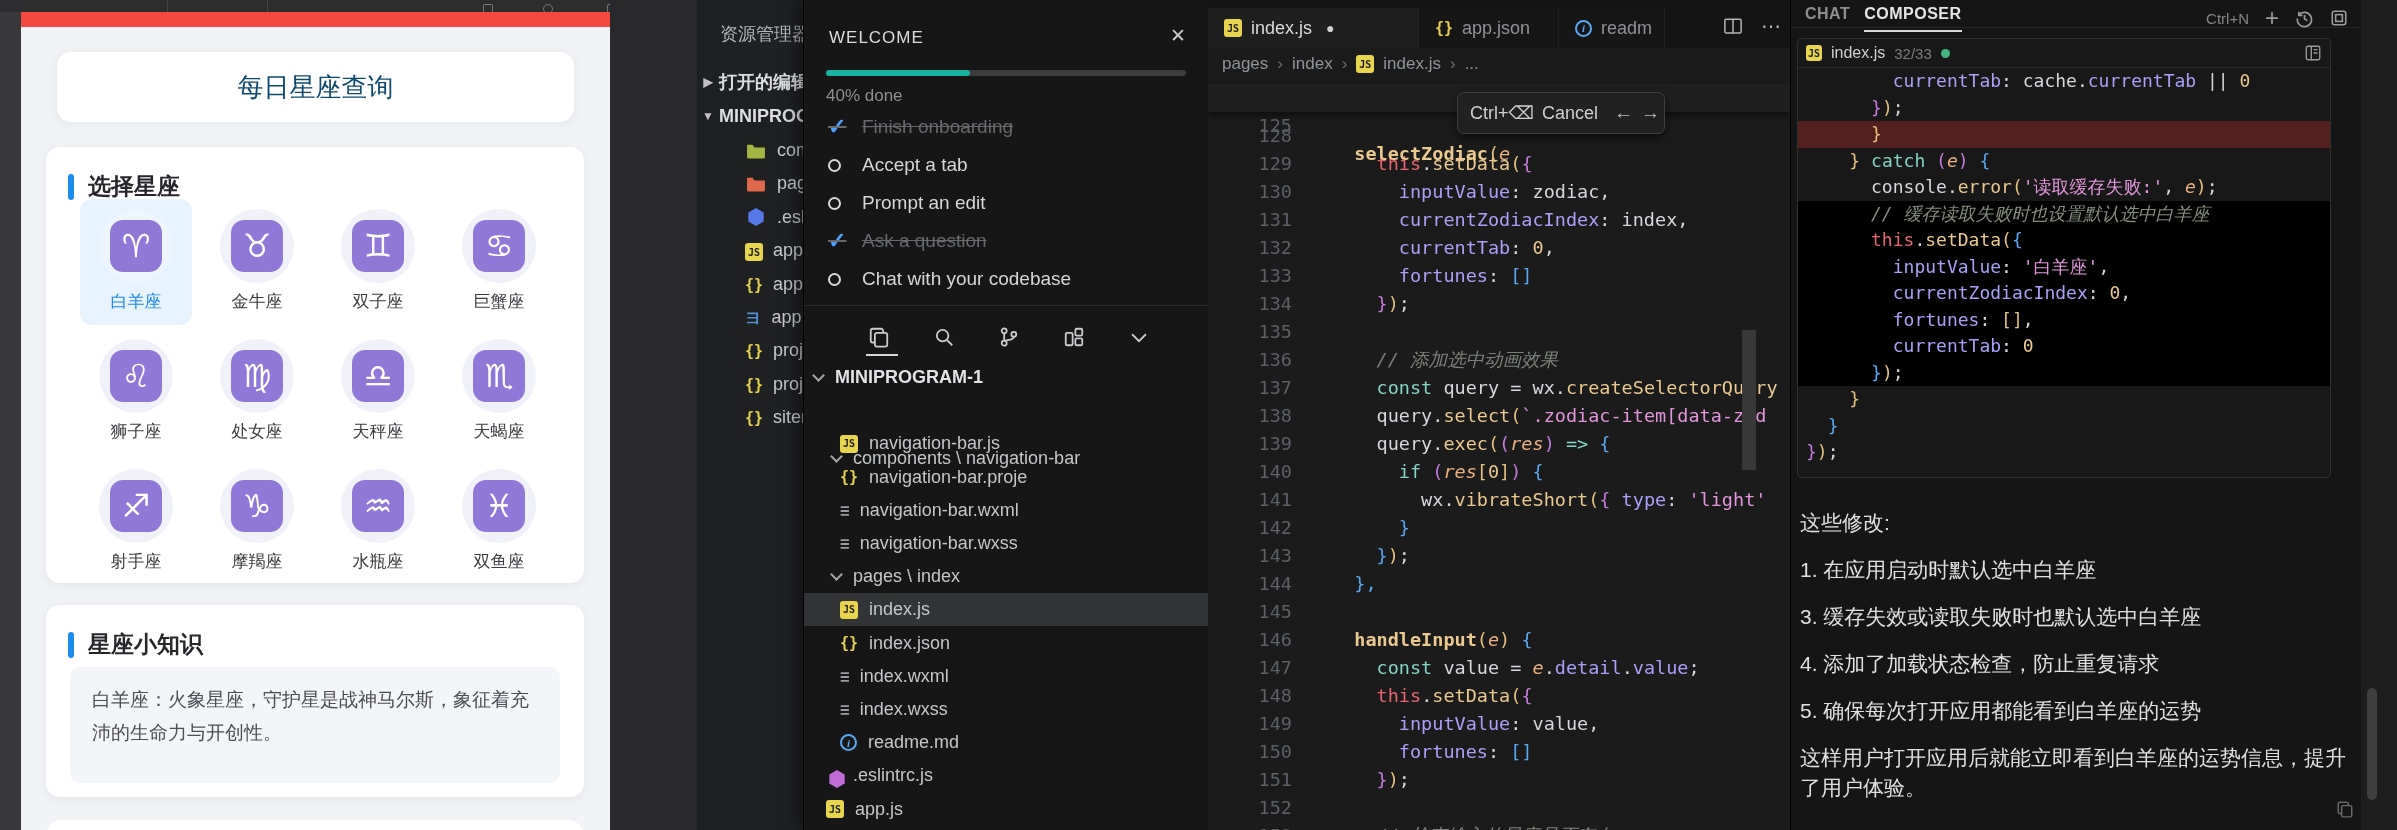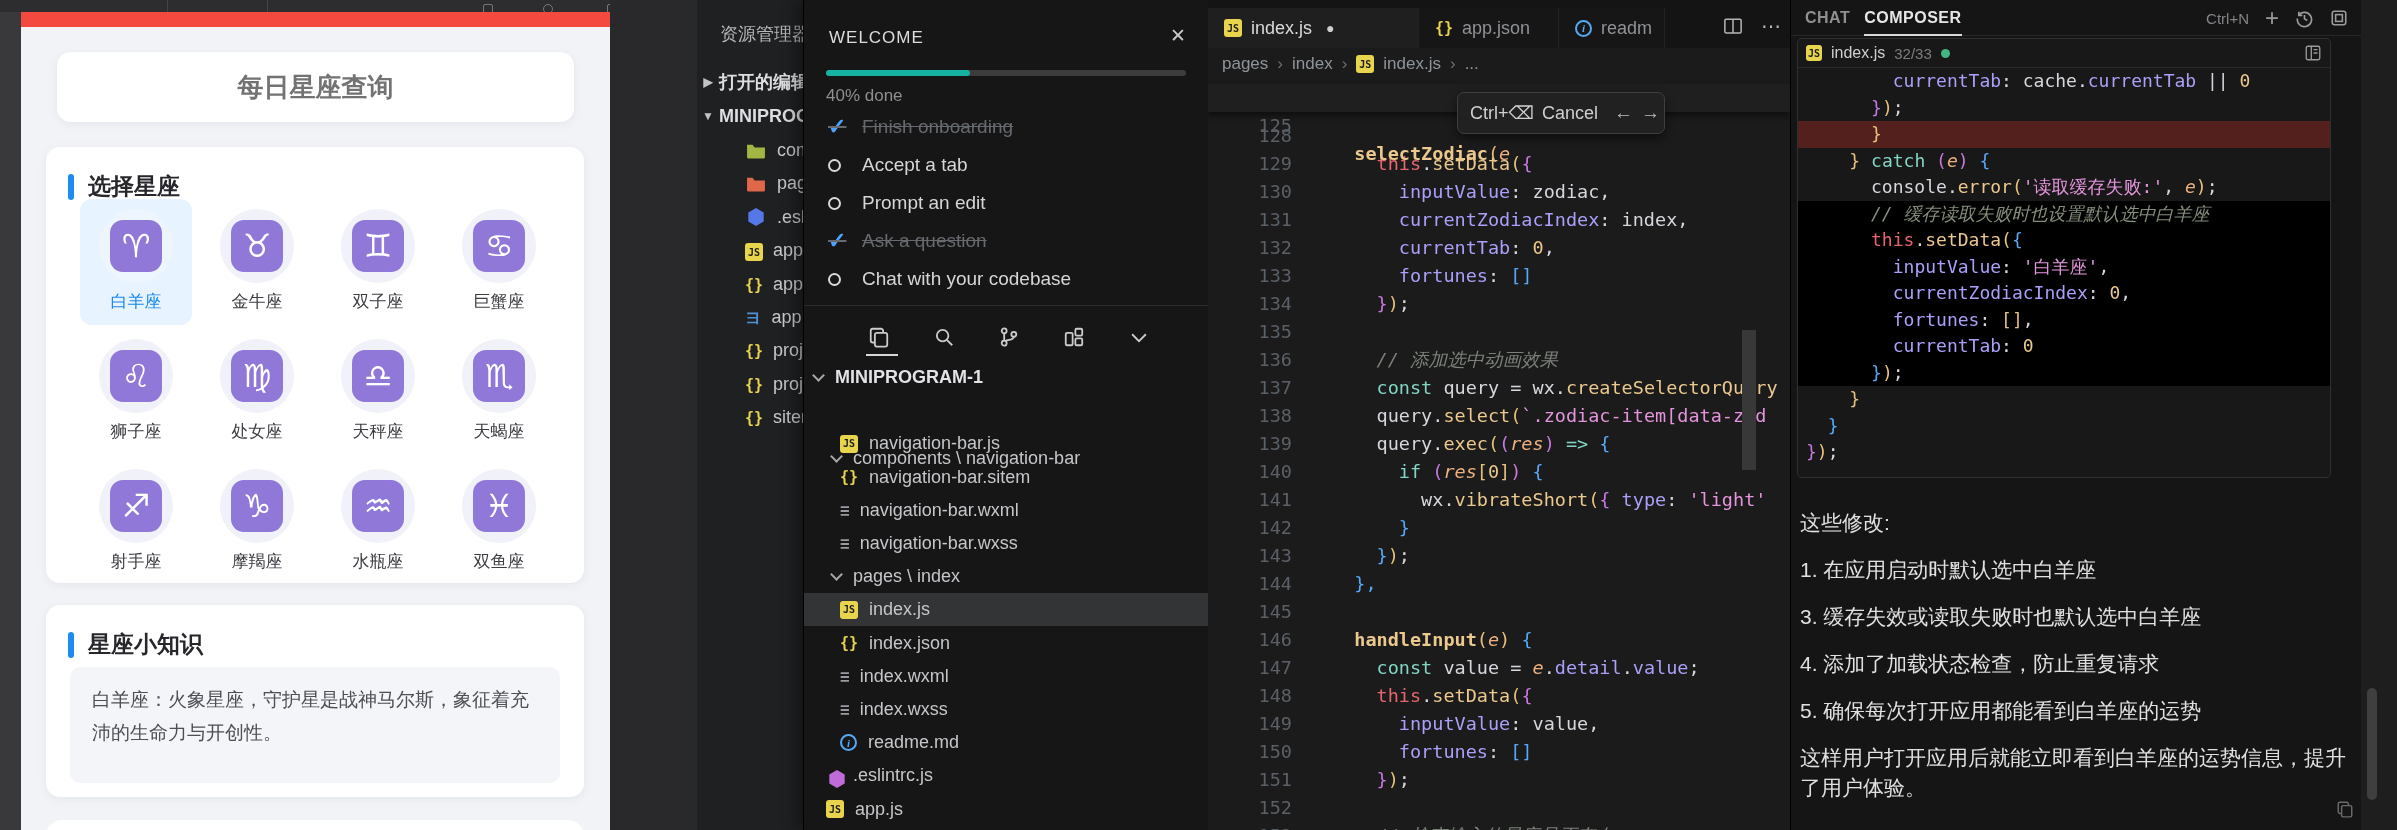--- a/index.html
+++ b/index.html
@@ -11,21 +11,21 @@
   .top-strip { position:absolute; left:0; top:0; width:697px; height:12px; background:#2d2d2f; overflow:hidden; }
   .top-strip .vline { position:absolute; top:0; width:1px; height:12px; background:#444; }
   .ts-icon { position:absolute; top:4px; width:10px; height:10px; border:1px solid #77777a; border-radius:2px; }
   .left-edge { position:absolute; left:0; top:0; width:21px; height:830px; background:#39393b; }
 
   
   .phone { position:absolute; left:21px; top:12px; width:589px; height:818px; background:#f1f3f6; overflow:hidden; }
   .statusbar { position:absolute; left:0; top:0; width:100%; height:15px; }
   .title-card { position:absolute; left:36px; top:40px; width:517px; height:70px; background:#fff; border-radius:14px;
                 box-shadow:0 2px 8px rgba(120,130,150,.10); display:flex; align-items:center; justify-content:center; }
-  .title-card .t { font-size:26px; font-weight:bold; color:#737373; }
+  .title-card .t { font-size:26px; font-weight:normal; color:#0c4a6e; }
   .card { position:absolute; background:#fff; border-radius:14px; box-shadow:0 2px 8px rgba(120,130,150,.10); }
   .select-card { left:25px; top:135px; width:538px; height:436px; }
   .sec-head { position:absolute; left:22px; display:flex; align-items:center; }
   .sec-bar { width:6px; height:26px; border-radius:3px; margin-right:14px; }
   .sec-title { font-size:23px; font-weight:bold; color:#26262b; }
   .zgrid { position:absolute; left:34px; top:52px; width:476px;
            display:grid; grid-template-columns:repeat(4,112px); grid-auto-rows:126px; column-gap:9px; row-gap:4px; }
   .ztile { border-radius:12px; display:flex; flex-direction:column; align-items:center; padding-top:10px; cursor:pointer; }
   .ztile.sel { background:#e7f3fe; }
   .zcircle { width:74px; height:74px; border-radius:50%; background:#f0f1f9; display:flex; align-items:center; justify-content:center; }
@@ -107,21 +107,21 @@
   .tk-b1 { color:#e5c07b; } .tk-b2 { color:#c678dd; } .tk-b3 { color:#56a8f5; }
   .tk-i { color:#efb080; font-style:italic; }
   .ed-popup { position:absolute; left:249px; top:92px; width:208px; height:42px; background:#212122;
               border:1px solid #3f3f41; border-radius:7px; z-index:5; display:flex; align-items:center;
               padding:0 12px; gap:8px; box-shadow:0 4px 10px rgba(0,0,0,.5); font-size:18px; color:#cfcfd2; }
   .ed-popup .arr { color:#bfbfc2; font-size:19px; cursor:pointer; }
   .ed-scroll { position:absolute; left:534px; top:330px; width:14px; height:140px; background:#383838; }
 
   
   .chat { position:absolute; left:1790px; top:0; width:607px; height:830px; background:#151515; border-left:1px solid #000; overflow:hidden; }
-  .chat-head { position:absolute; left:0; top:0; width:607px; height:36px; border-bottom:1px solid #262626;
+  .chat-head { position:absolute; left:0; top:0; width:607px; height:28px; border-bottom:1px solid #262626;
                display:flex; align-items:center; }
   .chat-tab { font-size:16px; font-weight:bold; letter-spacing:.5px; color:#8f8f92; margin-left:14px; height:36px;
               display:flex; align-items:center; cursor:pointer; position:relative; }
   .chat-tab.active { color:#e6e6e8; }
   .chat-tab.active::after { content:""; position:absolute; left:0; right:0; bottom:0; height:2px; background:#d9d9d9; }
   .chat-actions { position:absolute; right:50px; top:0; height:36px; display:flex; align-items:center; gap:16px; color:#9b9b9e; }
   .chat-actions .kbd { font-size:15px; color:#848488; }
   .chat-actions .plus { font-size:24px; line-height:1; cursor:pointer; }
   .diff-card { position:absolute; left:6px; top:38px; width:534px; height:440px; background:#181818;
                border:1px solid #303030; border-radius:5px; overflow:hidden; }
@@ -426,21 +426,21 @@
         <div class="wt-row" style="top: 427.4px; padding-left: 36px;">
           <span class="wt-icon">
             <span class="i-js">JS</span>
           </span>
           <span>navigation-bar.js</span>
         </div>
         <div class="wt-row" style="top: 460.6px; padding-left: 36px;">
           <span class="wt-icon">
             <span class="i-json">{}</span>
           </span>
-          <span>navigation-bar.sitem</span>
+          <span>navigation-bar.proje</span>
         </div>
         <div class="wt-row" style="top: 493.8px; padding-left: 36px;">
           <span class="wt-icon">
             <span class="i-markup">≡</span>
           </span>
           <span>navigation-bar.wxml</span>
         </div>
         <div class="wt-row" style="top: 527px; padding-left: 36px;">
           <span class="wt-icon">
             <span class="i-markup">≡</span>

